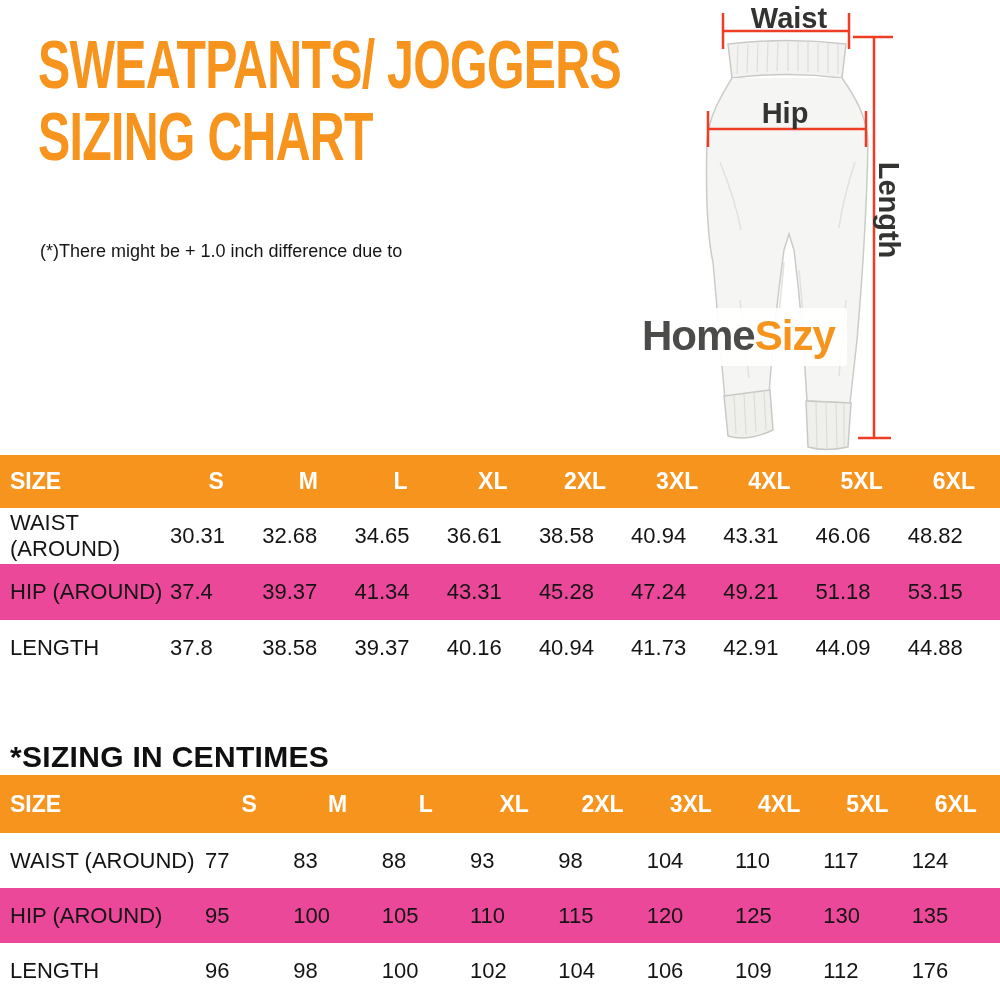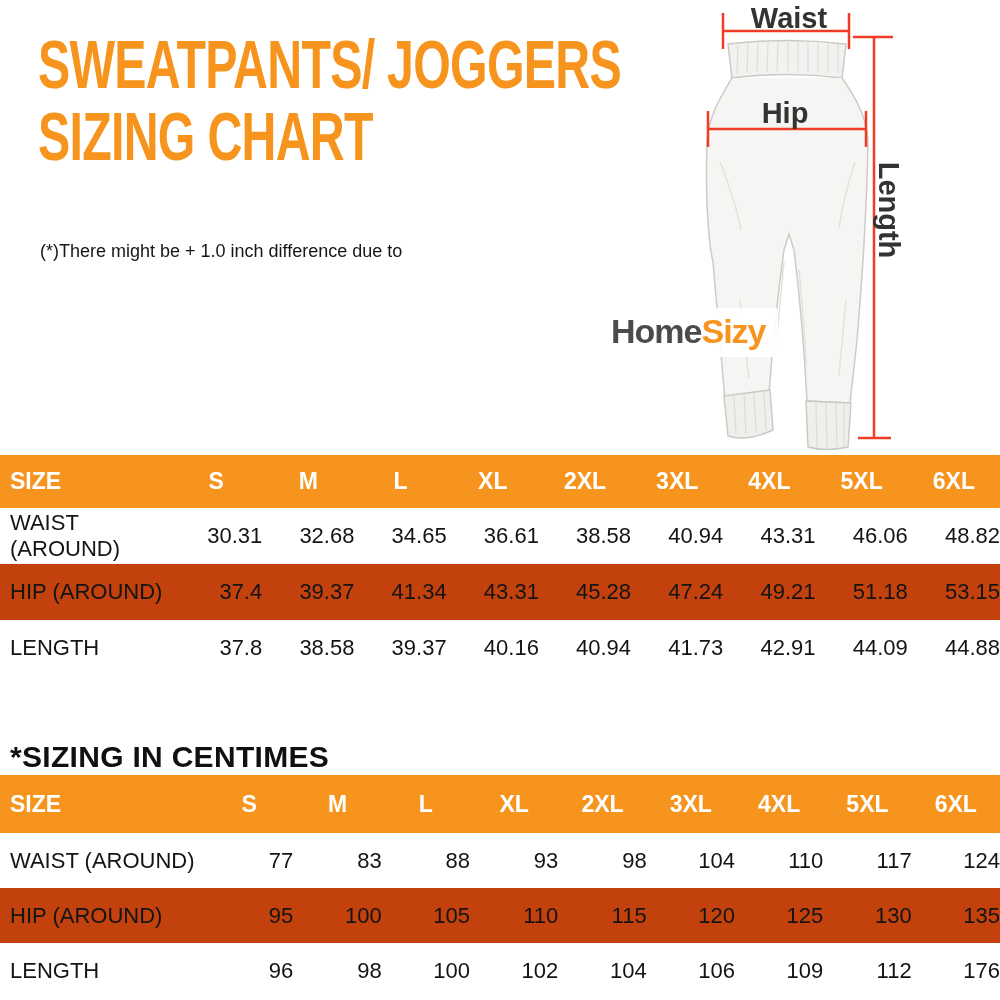--- a/index.html
+++ b/index.html
@@ -13,32 +13,32 @@
 
   
   .note{position:absolute;left:40px;top:236px;font-size:18px;line-height:30px;
         color:#161616;}
 
   
   .pants{position:absolute;left:680px;top:0;width:320px;height:460px;}
   .diag-label{font-family:"Liberation Sans",sans-serif;font-size:29px;font-weight:700;fill:#333331;}
 
   
-  .logo{position:absolute;left:597px;top:308px;background:rgba(255,255,255,0.92);
-        padding:4px 12px 6px 14px;border-radius:3px;font-size:34px;font-weight:700;
+  .logo{position:absolute;left:628px;top:308px;background:rgba(255,255,255,0.92);
+        padding:4px 12px 6px 14px;border-radius:3px;font-size:42px;font-weight:700;
         letter-spacing:-1px;white-space:nowrap;}
   .logo .p1{color:#4b4b49;}
   .logo .p2{color:#f7941d;}
 
   
   .tbl{position:absolute;left:0;width:1000px;border-collapse:collapse;table-layout:fixed;}
   .tbl th{background:#f7941d;color:#ffffff;font-size:23px;font-weight:700;text-align:center;padding:0;}
-  .tbl td{font-size:22px;color:#141414;text-align:right;padding:0;}
+  .tbl td{font-size:22px;color:#141414;text-align:left;padding:0;}
   .tbl th:first-child,.tbl td:first-child{text-align:left;padding-left:10px;}
-  .tbl tbody tr:nth-child(2){background:#c2410c;}
+  .tbl tbody tr:nth-child(2){background:#ec4899;}
   .tbl-in{top:455px;}
   .tbl-in th{height:53px;}
   .tbl-in td{height:56px;}
   .tbl-in .c-label{width:17%;}
   .tbl-cm{top:775px;}
   .tbl-cm th{height:58px;}
   .tbl-cm td{height:55px;}
   .tbl-cm .c-label{width:20.5%;}
 
   .cm-heading{position:absolute;left:10px;top:740px;font-size:30px;font-weight:700;

